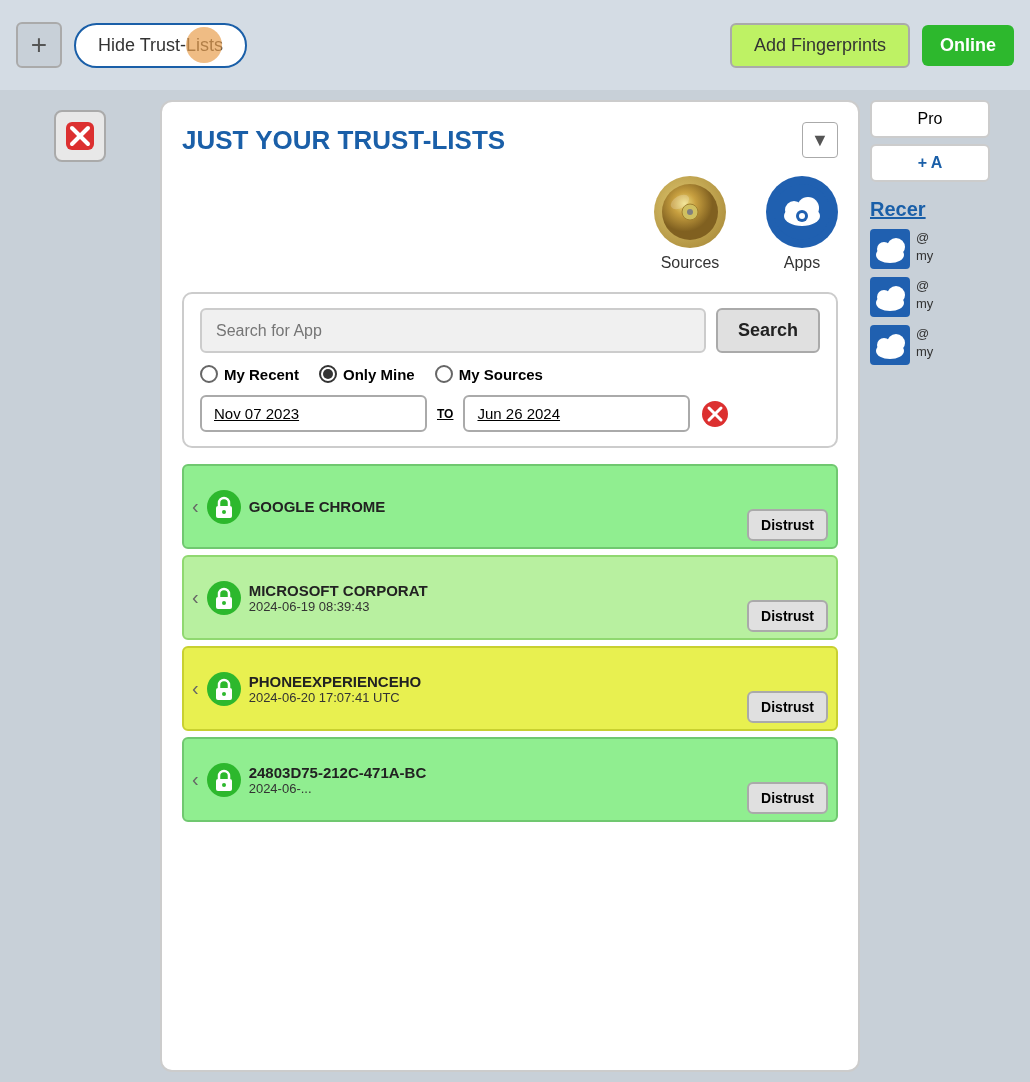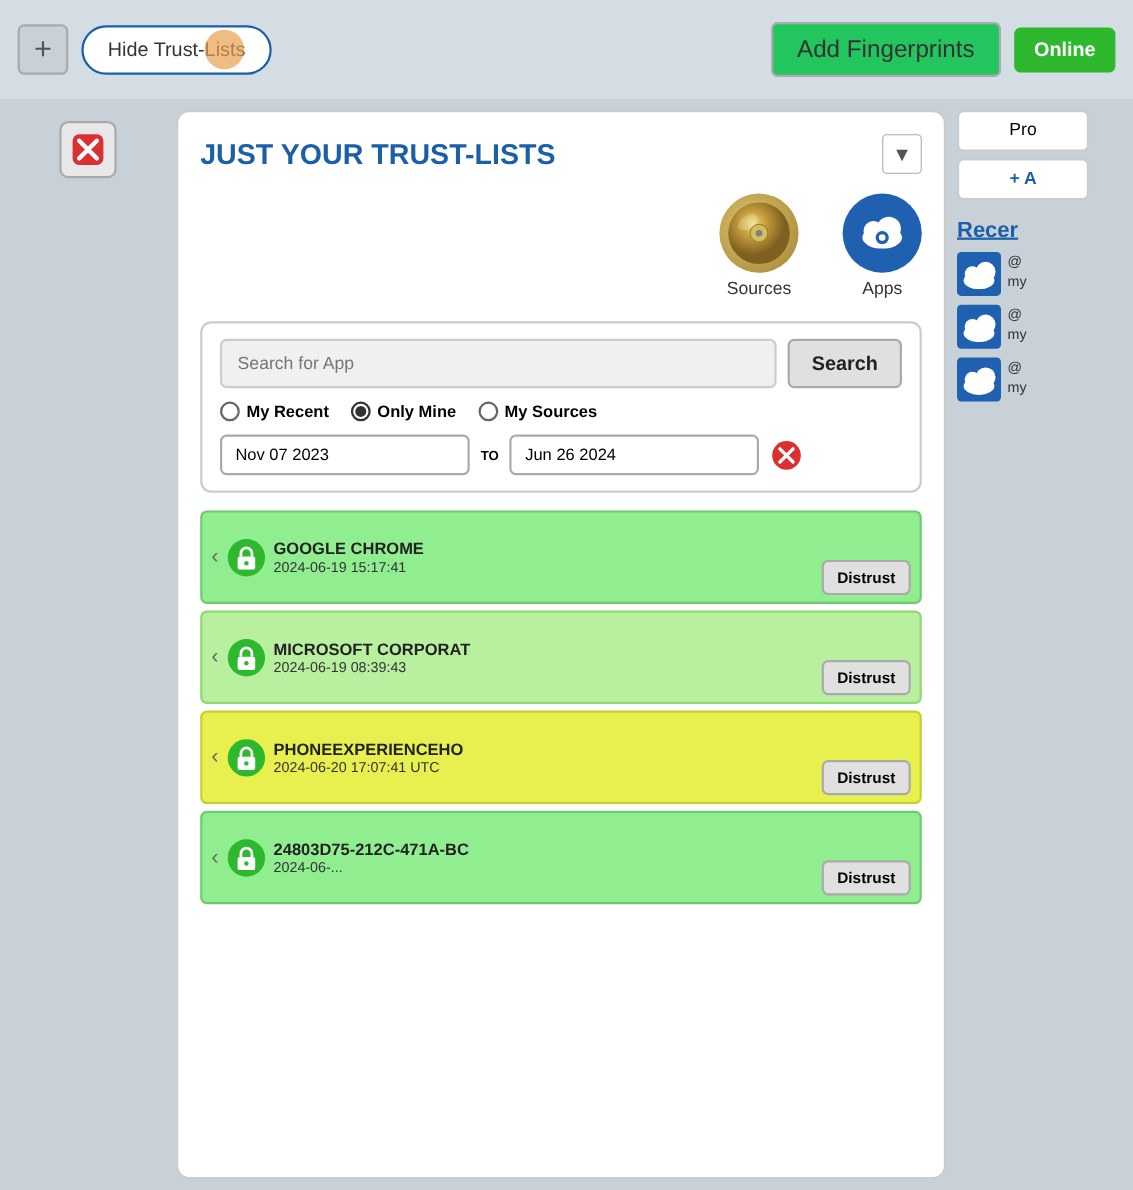--- a/index.html
+++ b/index.html
@@ -50,25 +50,25 @@
       height: 36px;
       position: absolute;
       top: 50%;
       left: 110px;
       transform: translateY(-50%);
       opacity: 0.7;
       pointer-events: none;
     }
     .add-fingerprints-btn {
       margin-left: auto;
-      background: #22c55e;
+      background: #bef264;
       border: 2px solid #aaa;
       border-radius: 6px;
       padding: 10px 22px;
-      font-size: 22px;
+      font-size: 18px;
       color: #333;
       cursor: pointer;
     }
     .online-btn {
       background: #2db82d;
       border: none;
       border-radius: 6px;
       padding: 10px 18px;
       font-size: 18px;
       color: white;
@@ -226,20 +226,21 @@
       content: '';
       width: 10px; height: 10px;
       border-radius: 50%;
       background: #333;
     }
     .date-row {
       display: flex;
       align-items: center;
       gap: 10px;
       font-size: 15px;
+      text-decoration: underline;
     }
     .date-input {
       padding: 8px 12px;
       border: 2px solid #aaa;
       border-radius: 6px;
       font-size: 15px;
       background: white;
     }
     .date-to {
       font-weight: bold;
@@ -481,21 +482,20 @@
         <span class="chevron-left">‹</span>
         <div class="lock-icon">
           <svg width="20" height="22" viewBox="0 0 20 22">
             <rect x="2" y="10" width="16" height="12" rx="2" fill="white"></rect>
             <path d="M5 10V7a5 5 0 0 1 10 0v3" fill="none" stroke="white" stroke-width="2.5"></path>
             <circle cx="10" cy="16" r="2" fill="#2db82d"></circle>
           </svg>
         </div>
         <div class="trust-info">
           <div class="trust-name">GOOGLE CHROME</div>
-          <div class="trust-date">2024-06-19 15:17:41</div>
         </div>
         <button class="distrust-btn">Distrust</button>
       </div>
 
       <div class="trust-item light-green">
         <span class="chevron-left">‹</span>
         <div class="lock-icon">
           <svg width="20" height="22" viewBox="0 0 20 22">
             <rect x="2" y="10" width="16" height="12" rx="2" fill="white"></rect>
             <path d="M5 10V7a5 5 0 0 1 10 0v3" fill="none" stroke="white" stroke-width="2.5"></path>

